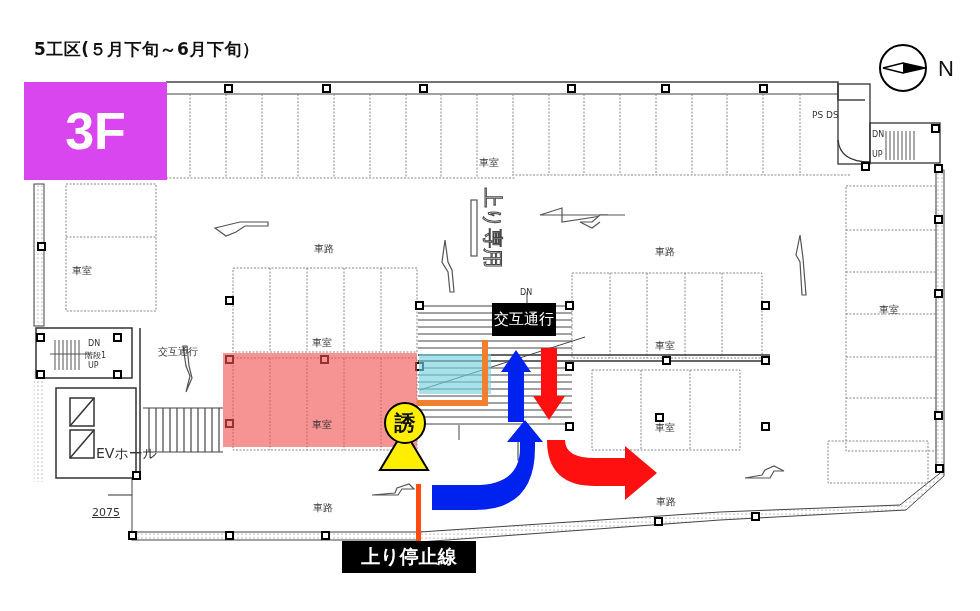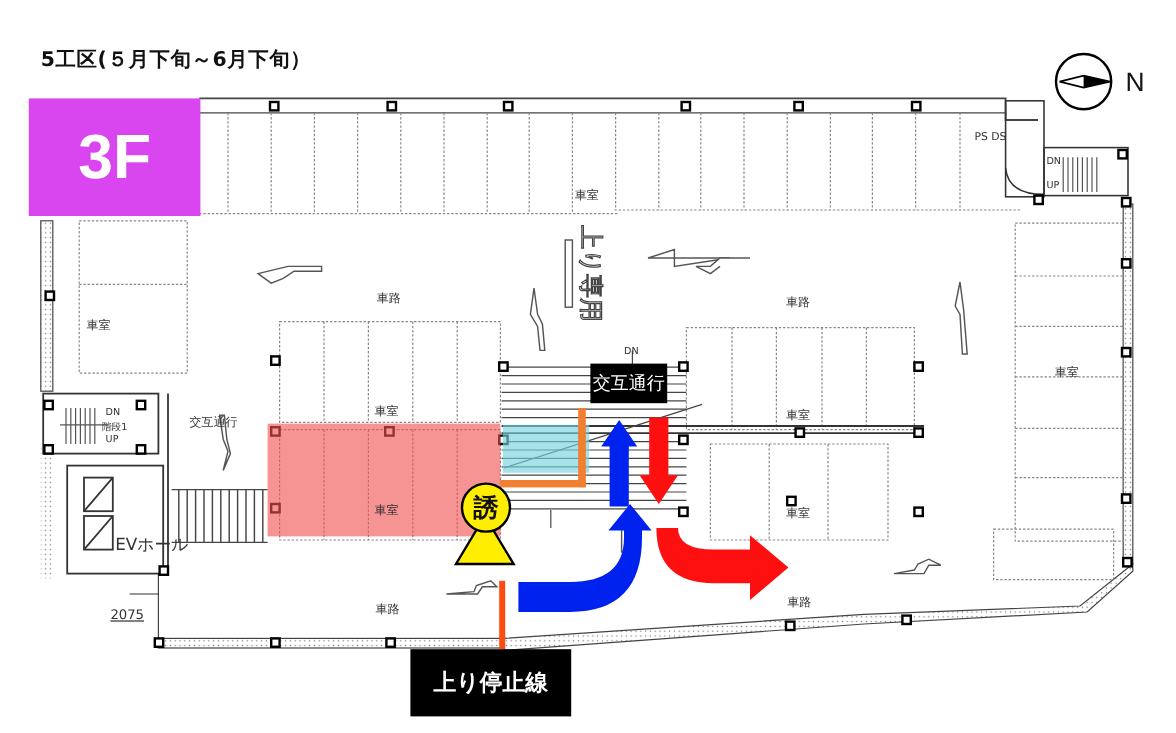--- a/index.html
+++ b/index.html
@@ -8,21 +8,21 @@
   .abs { position: absolute; }
   .title { left: 34px; top: 38px; font-size: 17px; font-weight: bold; letter-spacing: 0.5px; }
   .floor-badge { left: 24px; top: 82px; width: 143px; height: 98px; background: #d946ef;
                  color: #fff; font-family: "Liberation Sans", sans-serif; font-size: 52px;
                  font-weight: bold; display: flex; align-items: center; justify-content: center; }
   .lbl { font-size: 10px; color: #333; margin-top: 21px; }
   .lbl-small { font-size: 8px; color: #333; }
   .tag-black { background: #000; color: #fff; display: flex; align-items: center;
                justify-content: center; font-weight: bold; }
   .alt-tag { left: 492px; top: 303px; width: 64px; height: 33px; font-size: 15px; font-weight: normal; }
-  .stop-tag { left: 342px; top: 541px; width: 134px; height: 56px; font-size: 19px; }
+  .stop-tag { left: 342px; top: 541px; width: 134px; height: 32px; font-size: 19px; }
   .n-label { left: 938px; top: 56px; font-family: "Liberation Sans", sans-serif; font-size: 22px; }
   .zone-red { left: 223px; top: 353px; width: 194px; height: 94px; background: rgba(240,80,80,0.62); }
   .zone-cyan { left: 419px; top: 354px; width: 72px; height: 40px; background: rgba(120,210,225,0.65); }
   .guide-circle { left: 384px; top: 402px; width: 38px; height: 38px; border-radius: 50%;
                   background: #ffee00; border: 2px solid #000; display: flex; align-items: center;
                   justify-content: center; font-size: 21px; font-weight: bold; z-index: 5; }
   .stop-line { left: 416px; top: 484px; width: 5px; height: 57px; background: #ff4a10; }
 </style>
 </head>
 <body>

